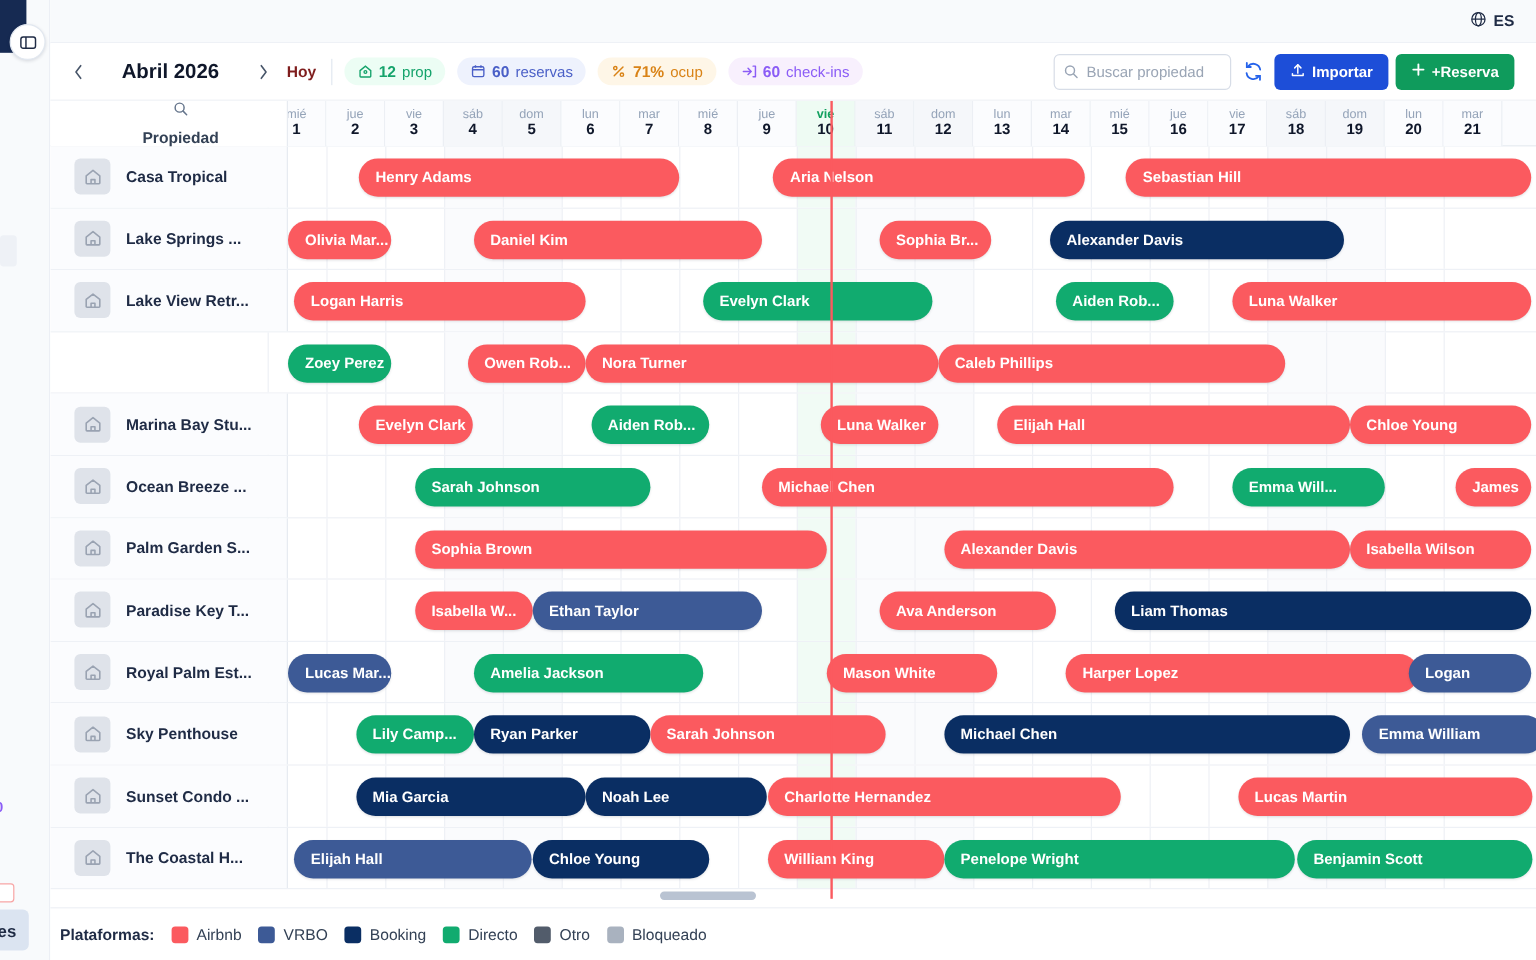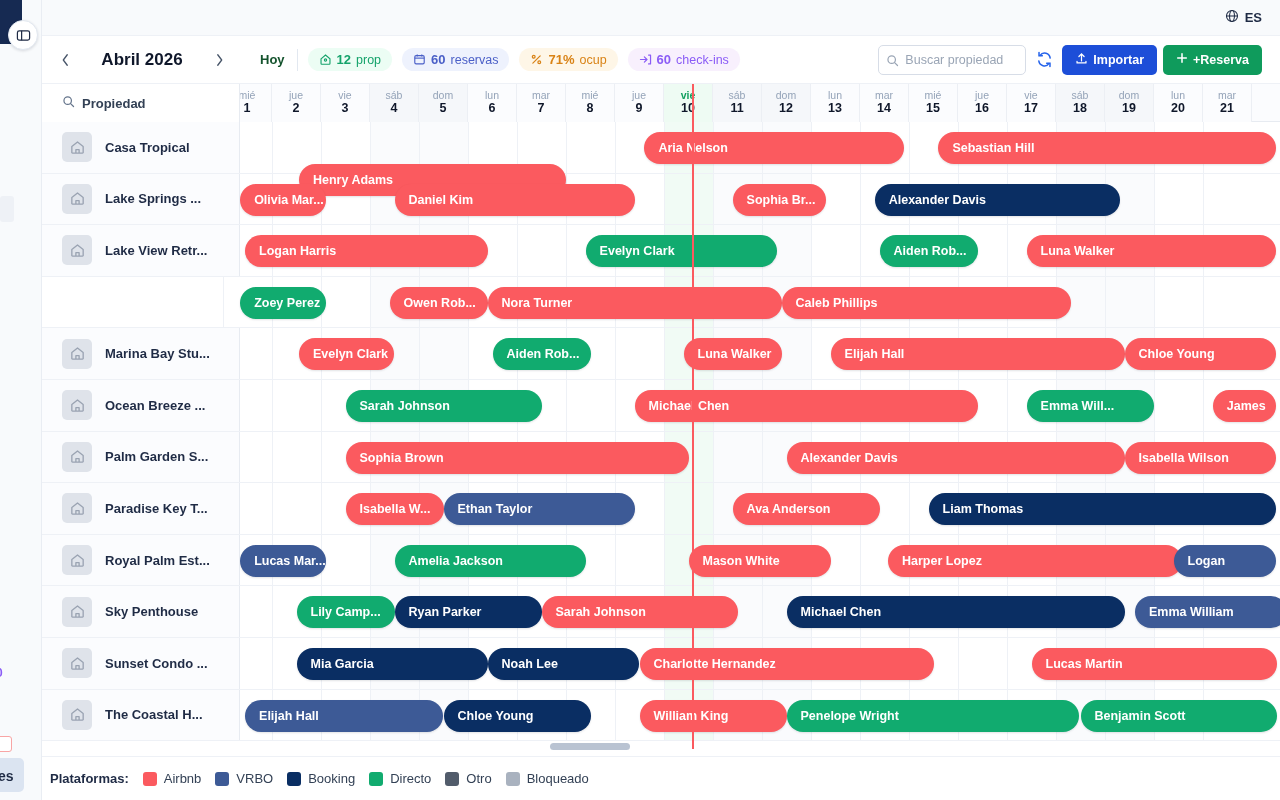--- a/index.html
+++ b/index.html
@@ -68,21 +68,21 @@
     background:#ffffff; border-bottom:1px solid #eef1f6;
   }
   .navbtn {
     width:26px; height:26px; display:flex; align-items:center; justify-content:center;
     color:#64748b; font-size:15px; cursor:pointer; background:transparent; border:none;
   }
   .month {
     font-size:17px; font-weight:700; color:#0f172a; min-width:128px; text-align:center;
   }
   .today {
-    font-size:13px; font-weight:700; color:#14532d; margin-left:28px; margin-right:12px;
+    font-size:13px; font-weight:700; color:#7f1d1d; margin-left:7px; margin-right:12px;
     cursor:pointer;
   }
   .divider-v { width:1px; height:22px; background:#e2e8f0; margin-right:10px; }
 
   .stats { display:flex; align-items:center; gap:10px; }
   .stat {
     display:flex; align-items:center; gap:5px;
     border-radius:14px; padding:4px 11px; font-size:12.5px; white-space:nowrap;
   }
   .stat b { font-weight:700; font-size:13px; }
@@ -123,21 +123,21 @@
     position:absolute; left:0; top:84px; width:1238px; height:672px;
     background:#ffffff; overflow:hidden;
   }
   .cal-head {
     position:absolute; left:0; top:0; width:100%; height:38px;
     background:#fbfcfe; border-bottom:1px solid #e7ebf1; z-index:12;
   }
   .prop-head {
     position:absolute; left:0; top:0; width:198px; height:38px;
     background:#ffffff; border-right:1px solid #e7ebf1;
-    display:flex; align-items:center; gap:7px; padding-left:20px; z-index:14;
+    display:flex; align-items:center; gap:7px; padding-left:20px; z-index:14;flex-direction:column;
   }
   .prop-head span { font-size:13px; font-weight:700; color:#334155; }
 
   .days {
     position:absolute; left:198px; top:0; height:38px; width:1040px;
     overflow:hidden;
   }
   .daycol {
     position:absolute; top:0; height:38px; width:49px;
     border-right:1px solid #eceff4;
@@ -485,21 +485,21 @@
                 <div class="gl" style="left: 669px;"></div>
                 <div class="gl" style="left: 718px;"></div>
                 <div class="gl" style="left: 767px;"></div>
                 <div class="wkband" style="left: 816px; width: 49px;"></div>
                 <div class="gl" style="left: 816px;"></div>
                 <div class="wkband" style="left: 865px; width: 49px;"></div>
                 <div class="gl" style="left: 865px;"></div>
                 <div class="gl" style="left: 914px;"></div>
                 <div class="gl" style="left: 963px;"></div>
               </div>
-              <div class="bar c-airbnb" style="left: 58.95px; width: 267.05px; margin-top: 32px;">
+              <div class="bar c-airbnb" style="left: 58.95px; width: 267.05px;">
                 <span>Henry Adams</span>
               </div>
               <div class="bar c-airbnb" style="left: 404.4px; width: 259.7px;">
                 <span>Aria Nelson</span>
               </div>
               <div class="bar c-airbnb" style="left: 698.4px; width: 338.1px;">
                 <span>Sebastian Hill</span>
               </div>
             </div>
           </div>

